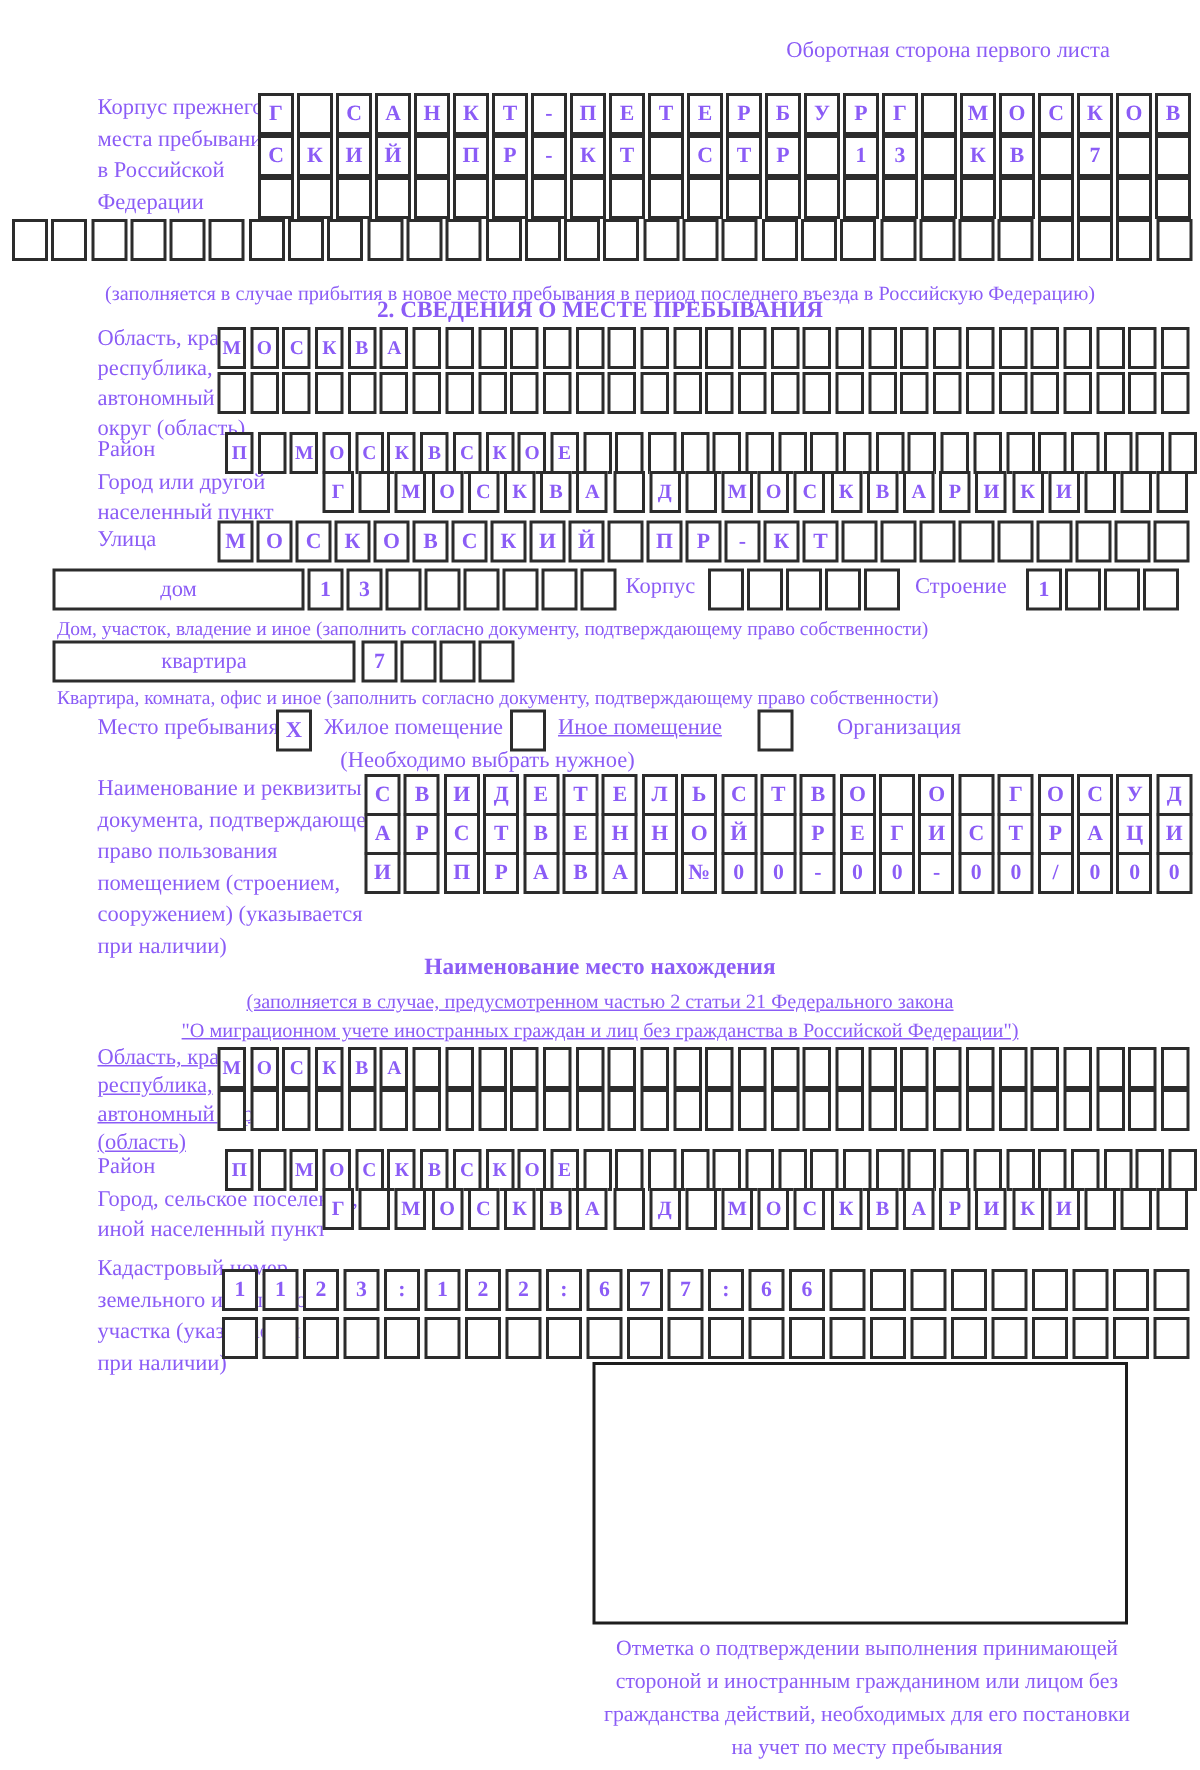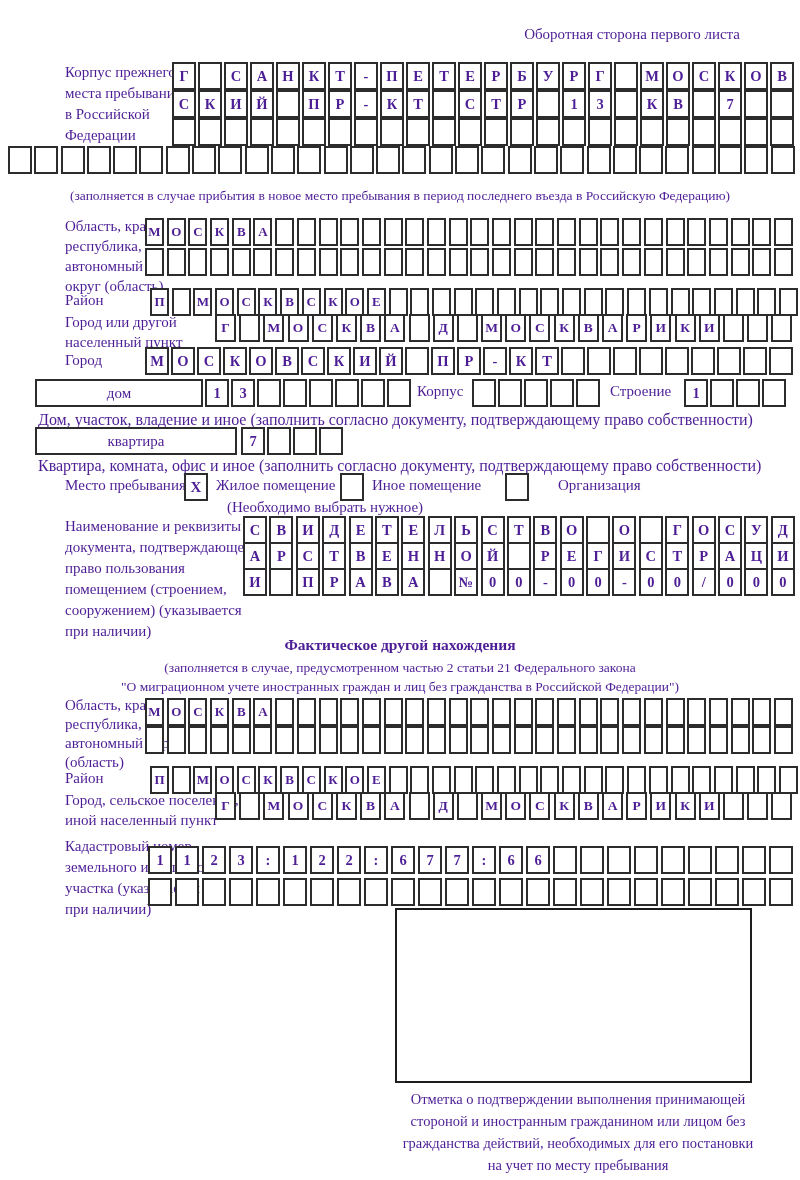--- a/index.html
+++ b/index.html
@@ -1,27 +1,27 @@
 <!DOCTYPE html>
 <html><head>
 <meta charset="utf-8">
 <style>
   html,body{margin:0;padding:0;background:#ffffff;}
   #form{
     position:relative;width:800px;height:1180px;background:#ffffff;
-    font-family:"Liberation Serif","DejaVu Serif",serif;color:#4c1d95;
+    font-family:"Liberation Serif","DejaVu Serif",serif;color:#8b5cf6;
     overflow:hidden;
   }
   .abs{position:absolute;}
   .lbl{font-size:15px;line-height:20px;}
   .lh21{line-height:21px;}
-  .lh19{line-height:19px;}
+  .lh19{line-height:19px;text-decoration:underline;}
   .title{font-weight:bold;font-size:15.5px;text-align:center;width:800px;left:0;}
   .cap{font-size:13.5px;text-align:center;width:800px;left:0;}
-  .capL{font-size:16px;text-align:center;}
+  .capL{font-size:13px;text-align:center;}
   .row{position:absolute;display:flex;}
   .cell{
     flex:none;width:20px;height:24px;border:2px solid #2c2c2c;background:#fff;
     display:flex;align-items:center;justify-content:center;
     font-size:14.5px;font-weight:bold;font-family:"Liberation Serif",serif;
   }
   .pA{gap:2px;}                       
   .pA30{gap:2.3px;}                   
   .pB{gap:2.7px;}  .pB .cell{width:15px;font-size:13px;}   
   .pC{gap:3.2px;}  .pC .cell{width:17px;font-size:13.5px;} 
@@ -158,20 +158,21 @@
       <span class="cell"></span>
       <span class="cell"></span>
       <span class="cell"></span>
       <span class="cell"></span>
       <span class="cell"></span>
       <span class="cell"></span>
       <span class="cell"></span>
     </div>
   <div class="abs cap" style="top:176px;margin-top:12px;">(заполняется в случае прибытия в новое место пребывания в период последнего въезда в Российскую Федерацию)</div>
 
+  <div class="abs title" style="top:198px;">2. СВЕДЕНИЯ О МЕСТЕ ПРЕБЫВАНИЯ</div>
 
   <div class="abs lbl" style="left:65px;top:216px;">
       <div>Область, край,</div>
       <div>республика,</div>
       <div>автономный</div>
       <div>округ (область)</div>
     </div>
   <div class="row pB" style="left:145px;top:218px;">
       <span class="cell">М</span>
       <span class="cell">О</span>
@@ -295,21 +296,21 @@
       <span class="cell">А</span>
       <span class="cell">Р</span>
       <span class="cell">И</span>
       <span class="cell">К</span>
       <span class="cell">И</span>
       <span class="cell"></span>
       <span class="cell"></span>
       <span class="cell"></span>
     </div>
 
-  <div class="abs lbl" style="left:65px;top:350px;">Город</div>
+  <div class="abs lbl" style="left:65px;top:350px;">Улица</div>
   <div class="row pU" style="left:145px;top:347px;">
       <span class="cell">М</span>
       <span class="cell">О</span>
       <span class="cell">С</span>
       <span class="cell">К</span>
       <span class="cell">О</span>
       <span class="cell">В</span>
       <span class="cell">С</span>
       <span class="cell">К</span>
       <span class="cell">И</span>
@@ -365,21 +366,21 @@
       <span class="cell"></span>
       <span class="cell"></span>
       <span class="cell"></span>
     </div>
   <div class="abs capL" style="left:38px;top:457px;">Квартира, комната, офис и иное (заполнить согласно документу, подтверждающему право собственности)</div>
 
   <div class="abs lbl" style="left:65px;top:475px;">Место пребывания:</div>
   <div class="chk" style="left:184px;top:473px;">X</div>
   <div class="abs lbl" style="left:216px;top:475px;">Жилое помещение</div>
   <div class="chk" style="left:340px;top:473px;"></div>
-  <div class="abs lbl" style="left:372px;top:475px;">Иное помещение</div>
+  <div class="abs lbl" style="left:372px;top:475px;text-decoration:underline;">Иное помещение</div>
   <div class="chk" style="left:505px;top:473px;"></div>
   <div class="abs lbl" style="left:558px;top:475px;">Организация</div>
   <div class="abs" style="left:105px;top:499px;width:440px;text-align:center;font-size:15px;">(Необходимо выбрать нужное)</div>
 
   <div class="abs lbl lh21" style="left:65px;top:516px;">
       <div>Наименование и реквизиты</div>
       <div>документа, подтверждающего</div>
       <div>право пользования</div>
       <div>помещением (строением,</div>
       <div>сооружением) (указывается</div>
@@ -448,21 +449,21 @@
       <span class="cell">0</span>
       <span class="cell">-</span>
       <span class="cell">0</span>
       <span class="cell">0</span>
       <span class="cell">/</span>
       <span class="cell">0</span>
       <span class="cell">0</span>
       <span class="cell">0</span>
     </div>
 
-  <div class="abs title" style="top:636px;">Фактическое другой нахождения</div>
+  <div class="abs title" style="top:636px;">Наименование место нахождения</div>
   <div class="abs cap lh19" style="top:658px;">
       <div>(заполняется в случае, предусмотренном частью 2 статьи 21 Федерального закона</div>
       <div>"О миграционном учете иностранных граждан и лиц без гражданства в Российской Федерации")</div>
     </div>
 
   <div class="abs lbl lh19" style="left:65px;top:696px;">
       <div>Область, край,</div>
       <div>республика,</div>
       <div>автономный округ</div>
       <div>(область)</div>

